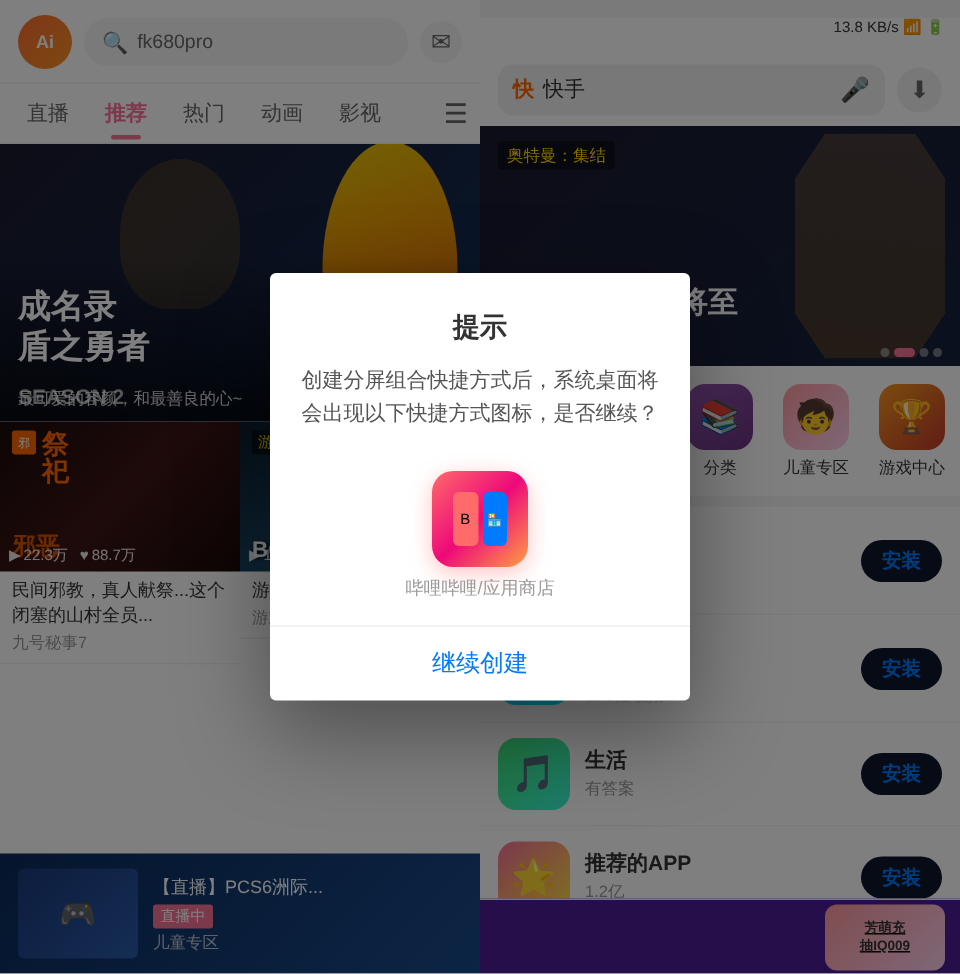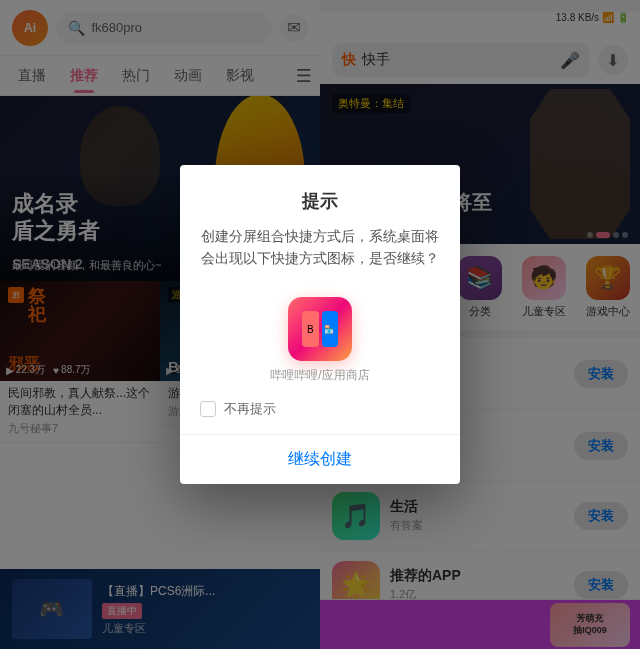--- a/index.html
+++ b/index.html
@@ -497,43 +497,44 @@
       margin-top: 2px;
     }
 
     .app-stats {
       font-size: 10px;
       color: #ccc;
       margin-top: 2px;
     }
 
     .install-btn {
-      background: #e5e5e5;
+      background: #0f172a;
       color: #007aff;
       border: none;
       border-radius: 14px;
       padding: 5px 14px;
       font-size: 13px;
       cursor: pointer;
       font-weight: bold;
     }
 
     
     .right-promo {
       position: absolute;
       bottom: 0;
       right: 0;
       width: 320px;
       height: 50px;
-      background: #d946ef;
+      background: #4c1d95;
       display: flex;
       align-items: center;
       justify-content: flex-end;
       padding-right: 10px;
       border-top: 1px solid #f0f0f0;
+      text-decoration: underline;
     }
 
     .promo-badge {
       width: 80px;
       height: 44px;
       background: linear-gradient(135deg, #ff9a9e, #fecfef);
       border-radius: 8px;
       display: flex;
       align-items: center;
       justify-content: center;
@@ -900,22 +901,18 @@
 
           <div style="display:grid;grid-template-columns:1fr 1fr;gap:3px;width:36px;height:36px;">
             <div style="background:#ff6b6b;border-radius:4px;display:flex;align-items:center;justify-content:center;font-size:10px;">B</div>
             <div style="background:#007aff;border-radius:4px;display:flex;align-items:center;justify-content:center;font-size:8px;color:white;">🏪</div>
           </div>
         </div>
       </div>
       <div class="modal-app-name">哔哩哔哩/应用商店</div>
     </div>
 
-    <div class="modal-checkbox-row">
-      <div class="modal-checkbox"></div>
-      <span class="modal-checkbox-label">不再提示</span>
-    </div>
 
     <div class="modal-divider"></div>
 
     <button class="modal-action-btn">继续创建</button>
   </div>
 </div>
 
 </body></html>

